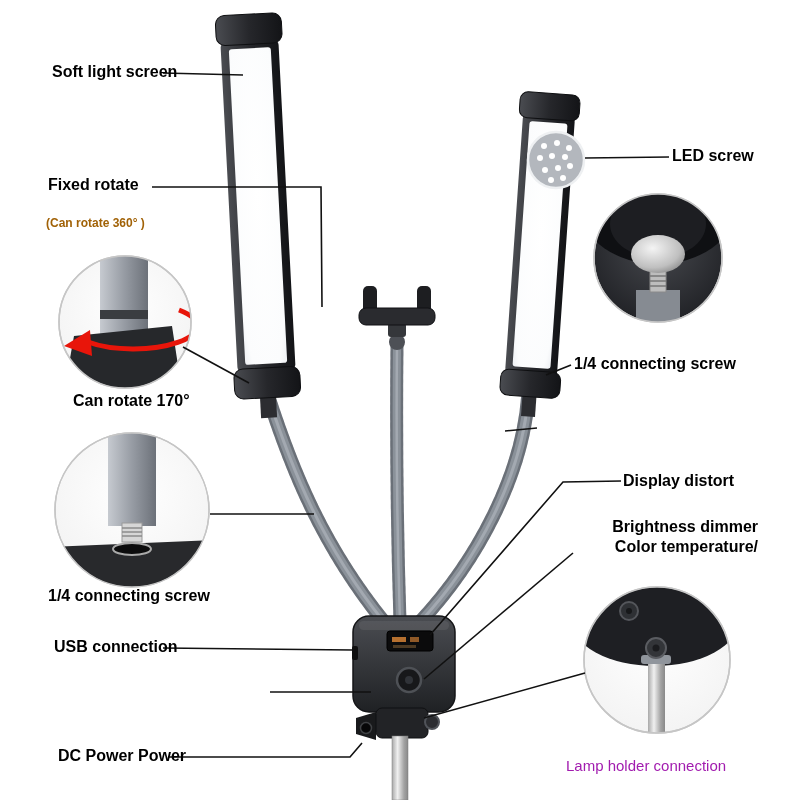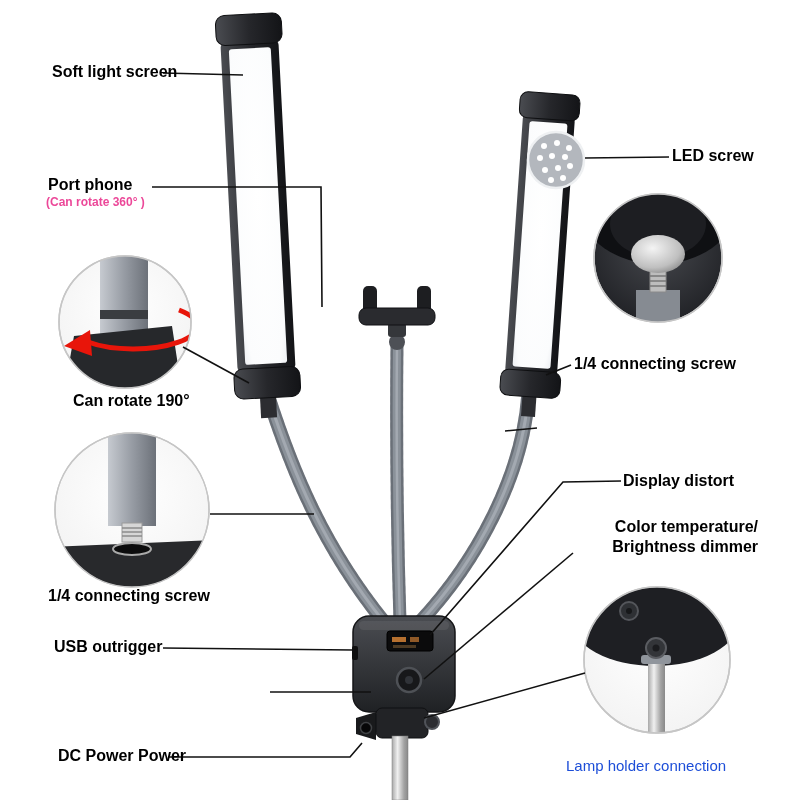--- a/index.html
+++ b/index.html
@@ -1,21 +1,21 @@
 <!DOCTYPE html>
 <html><head>
 <meta charset="utf-8">
 <style>
   html,body{margin:0;padding:0;background:#fff;}
   .stage{position:relative;width:776px;height:800px;background:#ffffff;overflow:hidden;
          font-family:"Liberation Sans",sans-serif;text-decoration:underline;}
   .stage svg{position:absolute;left:0;top:0;}
   .lbl{position:absolute;font:700 16px/1.15 "Liberation Sans",sans-serif;color:#000;white-space:nowrap;}
-  .lbl-note{position:absolute;font:700 12px/1.1 "Liberation Sans",sans-serif;color:#ec4899;white-space:nowrap;}
-  .lbl-light{position:absolute;font:400 15px/1.2 "Liberation Sans",sans-serif;color:#1d4ed8;white-space:nowrap;}
+  .lbl-note{position:absolute;font:700 12px/1.1 "Liberation Sans",sans-serif;color:#a16207;white-space:nowrap;margin-top:21px;}
+  .lbl-light{position:absolute;font:400 15px/1.2 "Liberation Sans",sans-serif;color:#a21caf;white-space:nowrap;}
   .lbl-right{position:absolute;font:700 16px/1.25 "Liberation Sans",sans-serif;color:#000;
              width:178px;text-align:right;}
   .lbl-right span{display:block;}
 </style>
 </head>
 <body>
 
 <div class="stage">
 
 <svg width="800" height="800" viewBox="0 0 800 800">
@@ -224,39 +224,39 @@
     <polyline points="571,365 546,375"></polyline>
     <polyline points="537,428 505,431"></polyline>
     <polyline points="621,481 563,482 430,635"></polyline>
     <polyline points="573,553 424,679"></polyline>
     <polyline points="585,673 424,718"></polyline>
   </g>
 </svg>
 
 <div class="lbl" style="left:52px;top:63px">Soft light screen</div>
 
-<div class="lbl" style="left:48px;top:176px">Port phone</div>
+<div class="lbl" style="left:48px;top:176px">Fixed rotate</div>
 <div class="lbl-note" style="left:46px;top:196px">(Can rotate 360° )</div>
 
-<div class="lbl" style="left:73px;top:392px">Can rotate 190°</div>
+<div class="lbl" style="left:73px;top:392px">Can rotate 170°</div>
 
 <div class="lbl" style="left:48px;top:587px">1/4 connecting screw</div>
 
-<div class="lbl" style="left:54px;top:638px">USB outrigger</div>
+<div class="lbl" style="left:54px;top:638px">USB connection</div>
 
 
 <div class="lbl" style="left:58px;top:747px">DC Power Power</div>
 
 <div class="lbl" style="left:672px;top:147px">LED screw</div>
 
 <div class="lbl" style="left:574px;top:355px">1/4 connecting screw</div>
 
 
 <div class="lbl" style="left:623px;top:472px">Display distort</div>
 
 <div class="lbl-right" style="left:580px;top:517px">
+  <span>Brightness dimmer</span>
   <span>Color temperature/</span>
-  <span>Brightness dimmer</span>
 </div>
 
 <div class="lbl-light" style="left:566px;top:757px">Lamp holder connection</div>
 
 </div>
 
 </body></html>

